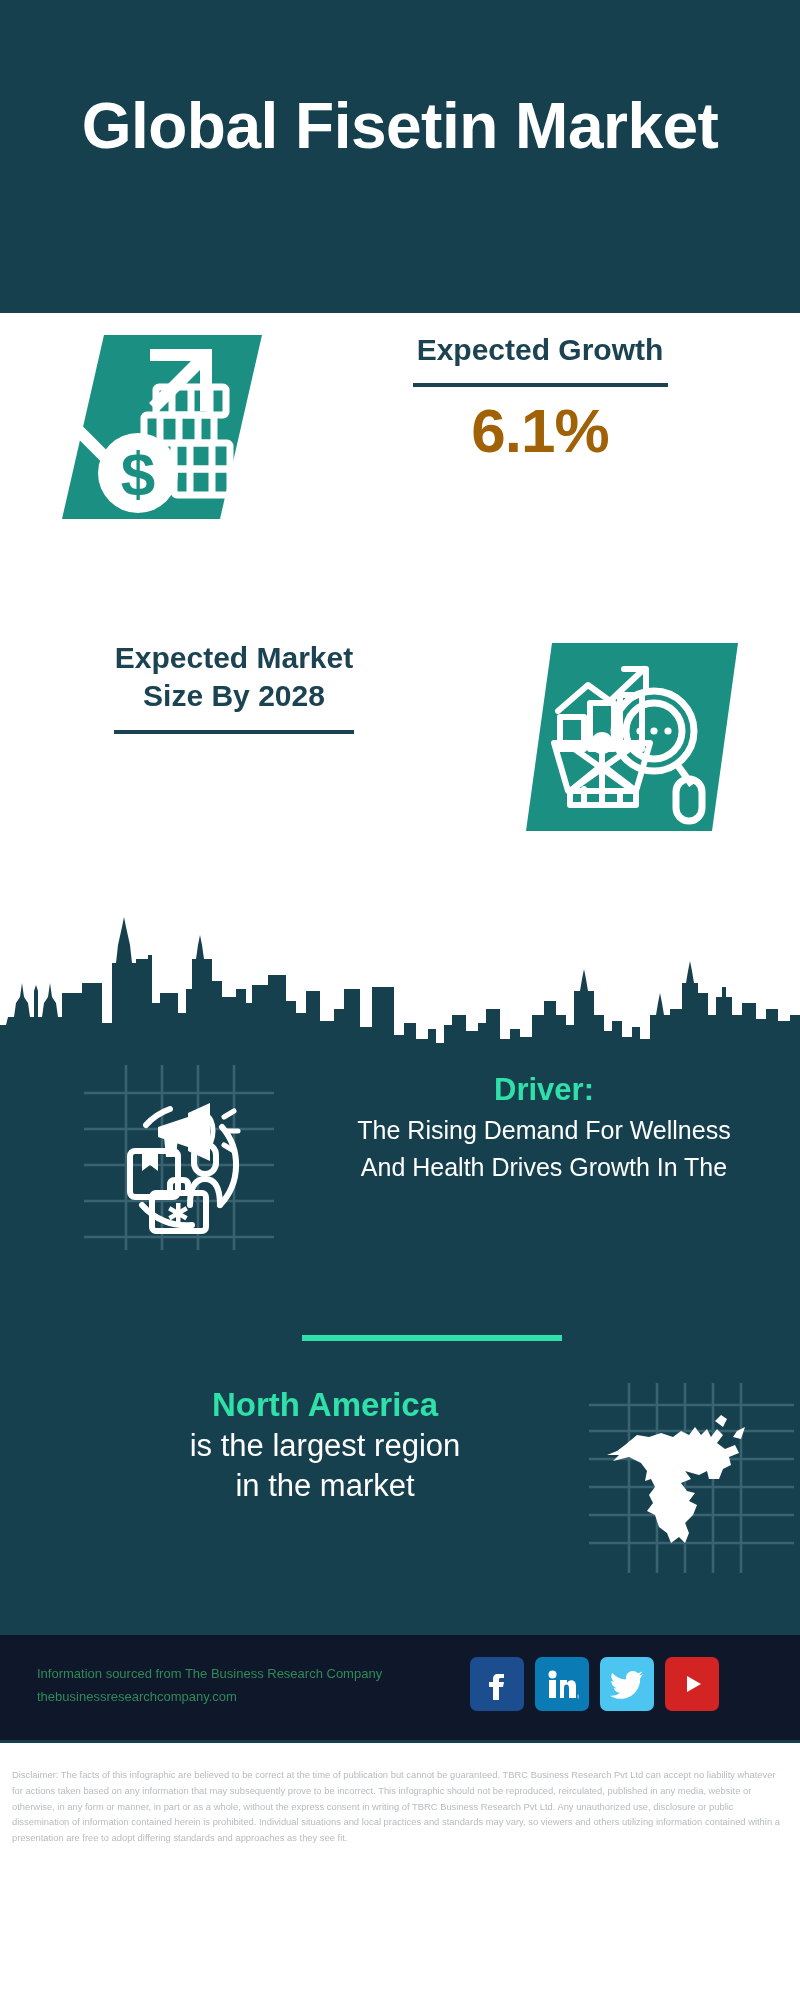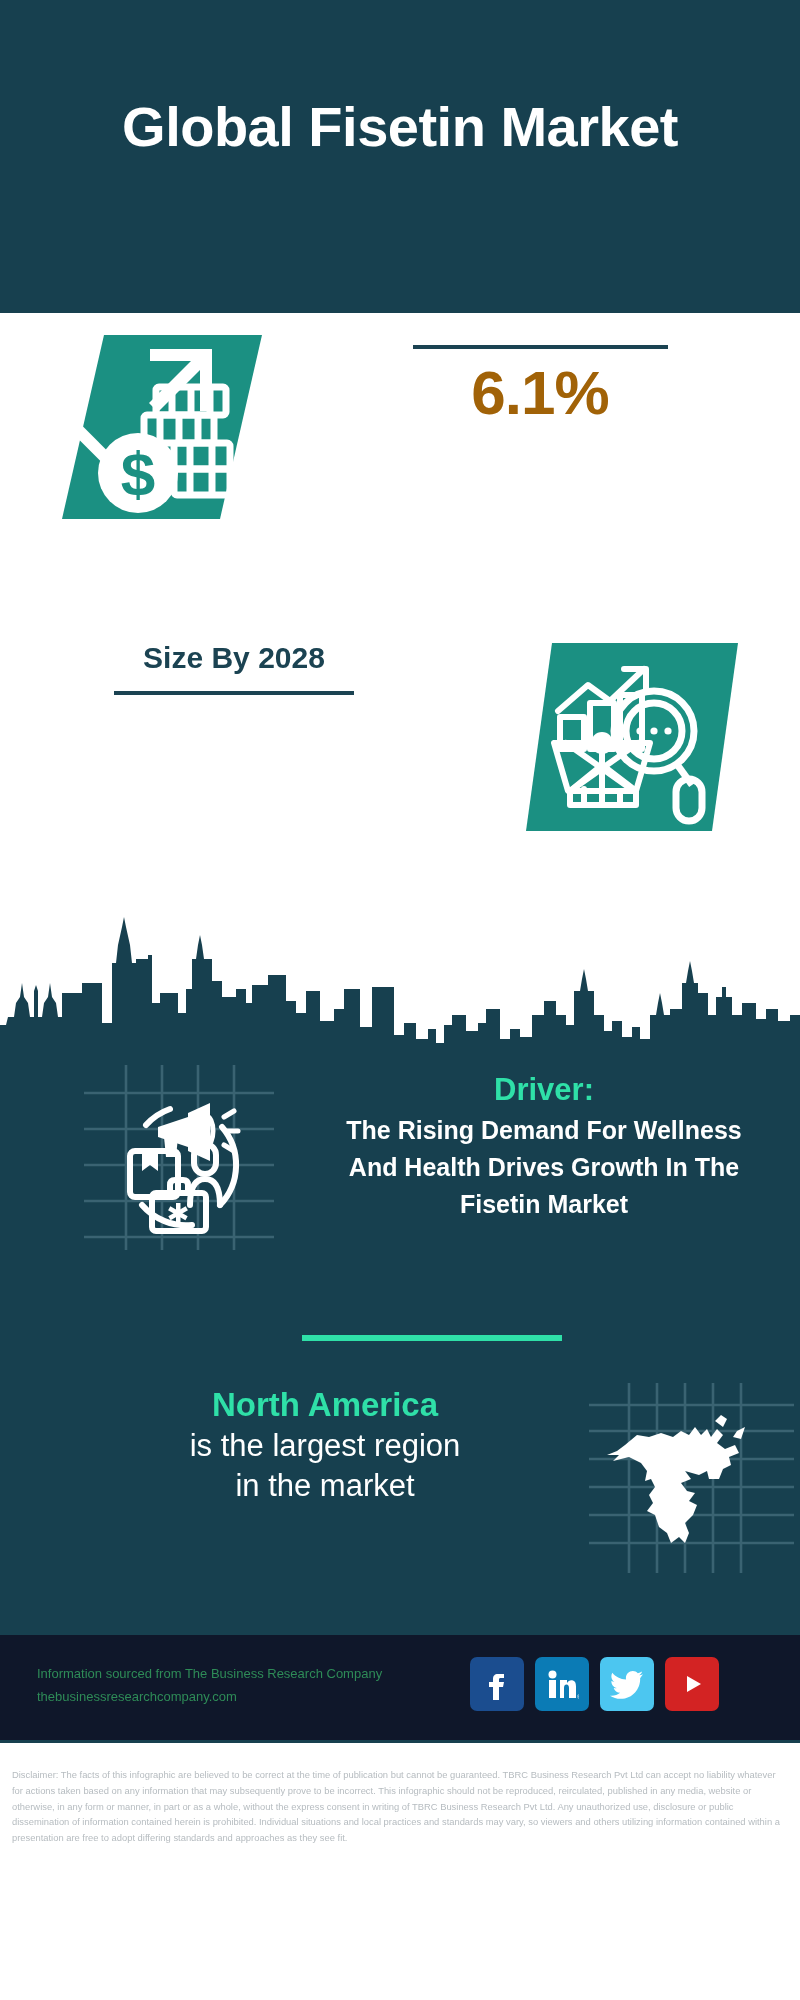--- a/index.html
+++ b/index.html
@@ -27,21 +27,21 @@
     height: 313px;
     background: #17404f;
     display: flex;
     align-items: center;
     justify-content: center;
     box-sizing: border-box;
     padding-bottom: 60px;
   }
   .header-title {
     color: #ffffff;
-    font-size: 56px;
+    font-size: 64px;
     font-weight: bold;
     letter-spacing: -0.5px;
     text-align: center;
     line-height: 1.1;
   }
 
   
   .white-zone {
     position: relative;
     width: 800px;
@@ -149,21 +149,21 @@
   }
   .accent-head {
     color: #2fe0a8;
     font-size: 31px;
     font-weight: bold;
     line-height: 1.25;
   }
   .white-body {
     color: #ffffff;
     font-size: 25px;
-    font-weight: bold;
+    font-weight: normal;
     line-height: 1.33;
     margin-top: 4px;
   }
   .divider-accent {
     width: 260px;
     height: 6px;
     background: #2fe0a8;
     margin: 18px auto 0 auto;
   }
   .row-region {
@@ -288,27 +288,29 @@
             <line x1="128" y1="142" x2="128" y2="168"></line>
             <line x1="150" y1="142" x2="150" y2="168"></line>
           </g>
 
           <circle cx="76" cy="146" r="40" fill="#ffffff"></circle>
           <text x="76" y="168" font-family="Liberation Sans, sans-serif" font-size="62" font-weight="bold" fill="#1b9082" text-anchor="middle">$</text>
         </svg>
       </div>
 
       <div class="growth-text">
+        <div class="label-dark">Expected Growth</div>
         <div class="rule-dark"></div>
         <div class="value-teal">6.1%</div>
       </div>
     </div>
 
     <div class="row-size">
       <div class="size-text">
+        <div class="label-dark">Expected Market</div>
         <div class="label-dark">Size By 2028</div>
         <div class="rule-dark short"></div>
       </div>
 
       <div class="size-icon-wrap">
         <svg width="212" height="196" viewBox="0 0 212 196">
           <polygon points="26,4 212,4 186,192 0,192" fill="#1b9082"></polygon>
           <g fill="none" stroke="#ffffff" stroke-width="6" stroke-linecap="round" stroke-linejoin="round">
 
             <polyline points="32,72 62,46 84,62 118,30"></polyline>
@@ -402,21 +404,20 @@
             <rect x="92" y="138" width="4.5" height="20" transform="rotate(60 94 148)"></rect>
             <rect x="92" y="138" width="4.5" height="20" transform="rotate(120 94 148)"></rect>
           </g>
         </svg>
       </div>
 
       <div class="driver-text">
         <div class="accent-head">Driver:</div>
         <div class="white-body">The Rising Demand For Wellness</div>
         <div class="white-body">And Health Drives Growth In The</div>
-        <div class="white-body">Fisetin Market</div>
       </div>
     </div>
 
     <div class="divider-accent"></div>
 
     <div class="row-region">
       <div class="region-text">
         <div class="region-name">North America</div>
         <div class="region-sub">is the largest region</div>
         <div class="region-sub">in the market</div>

